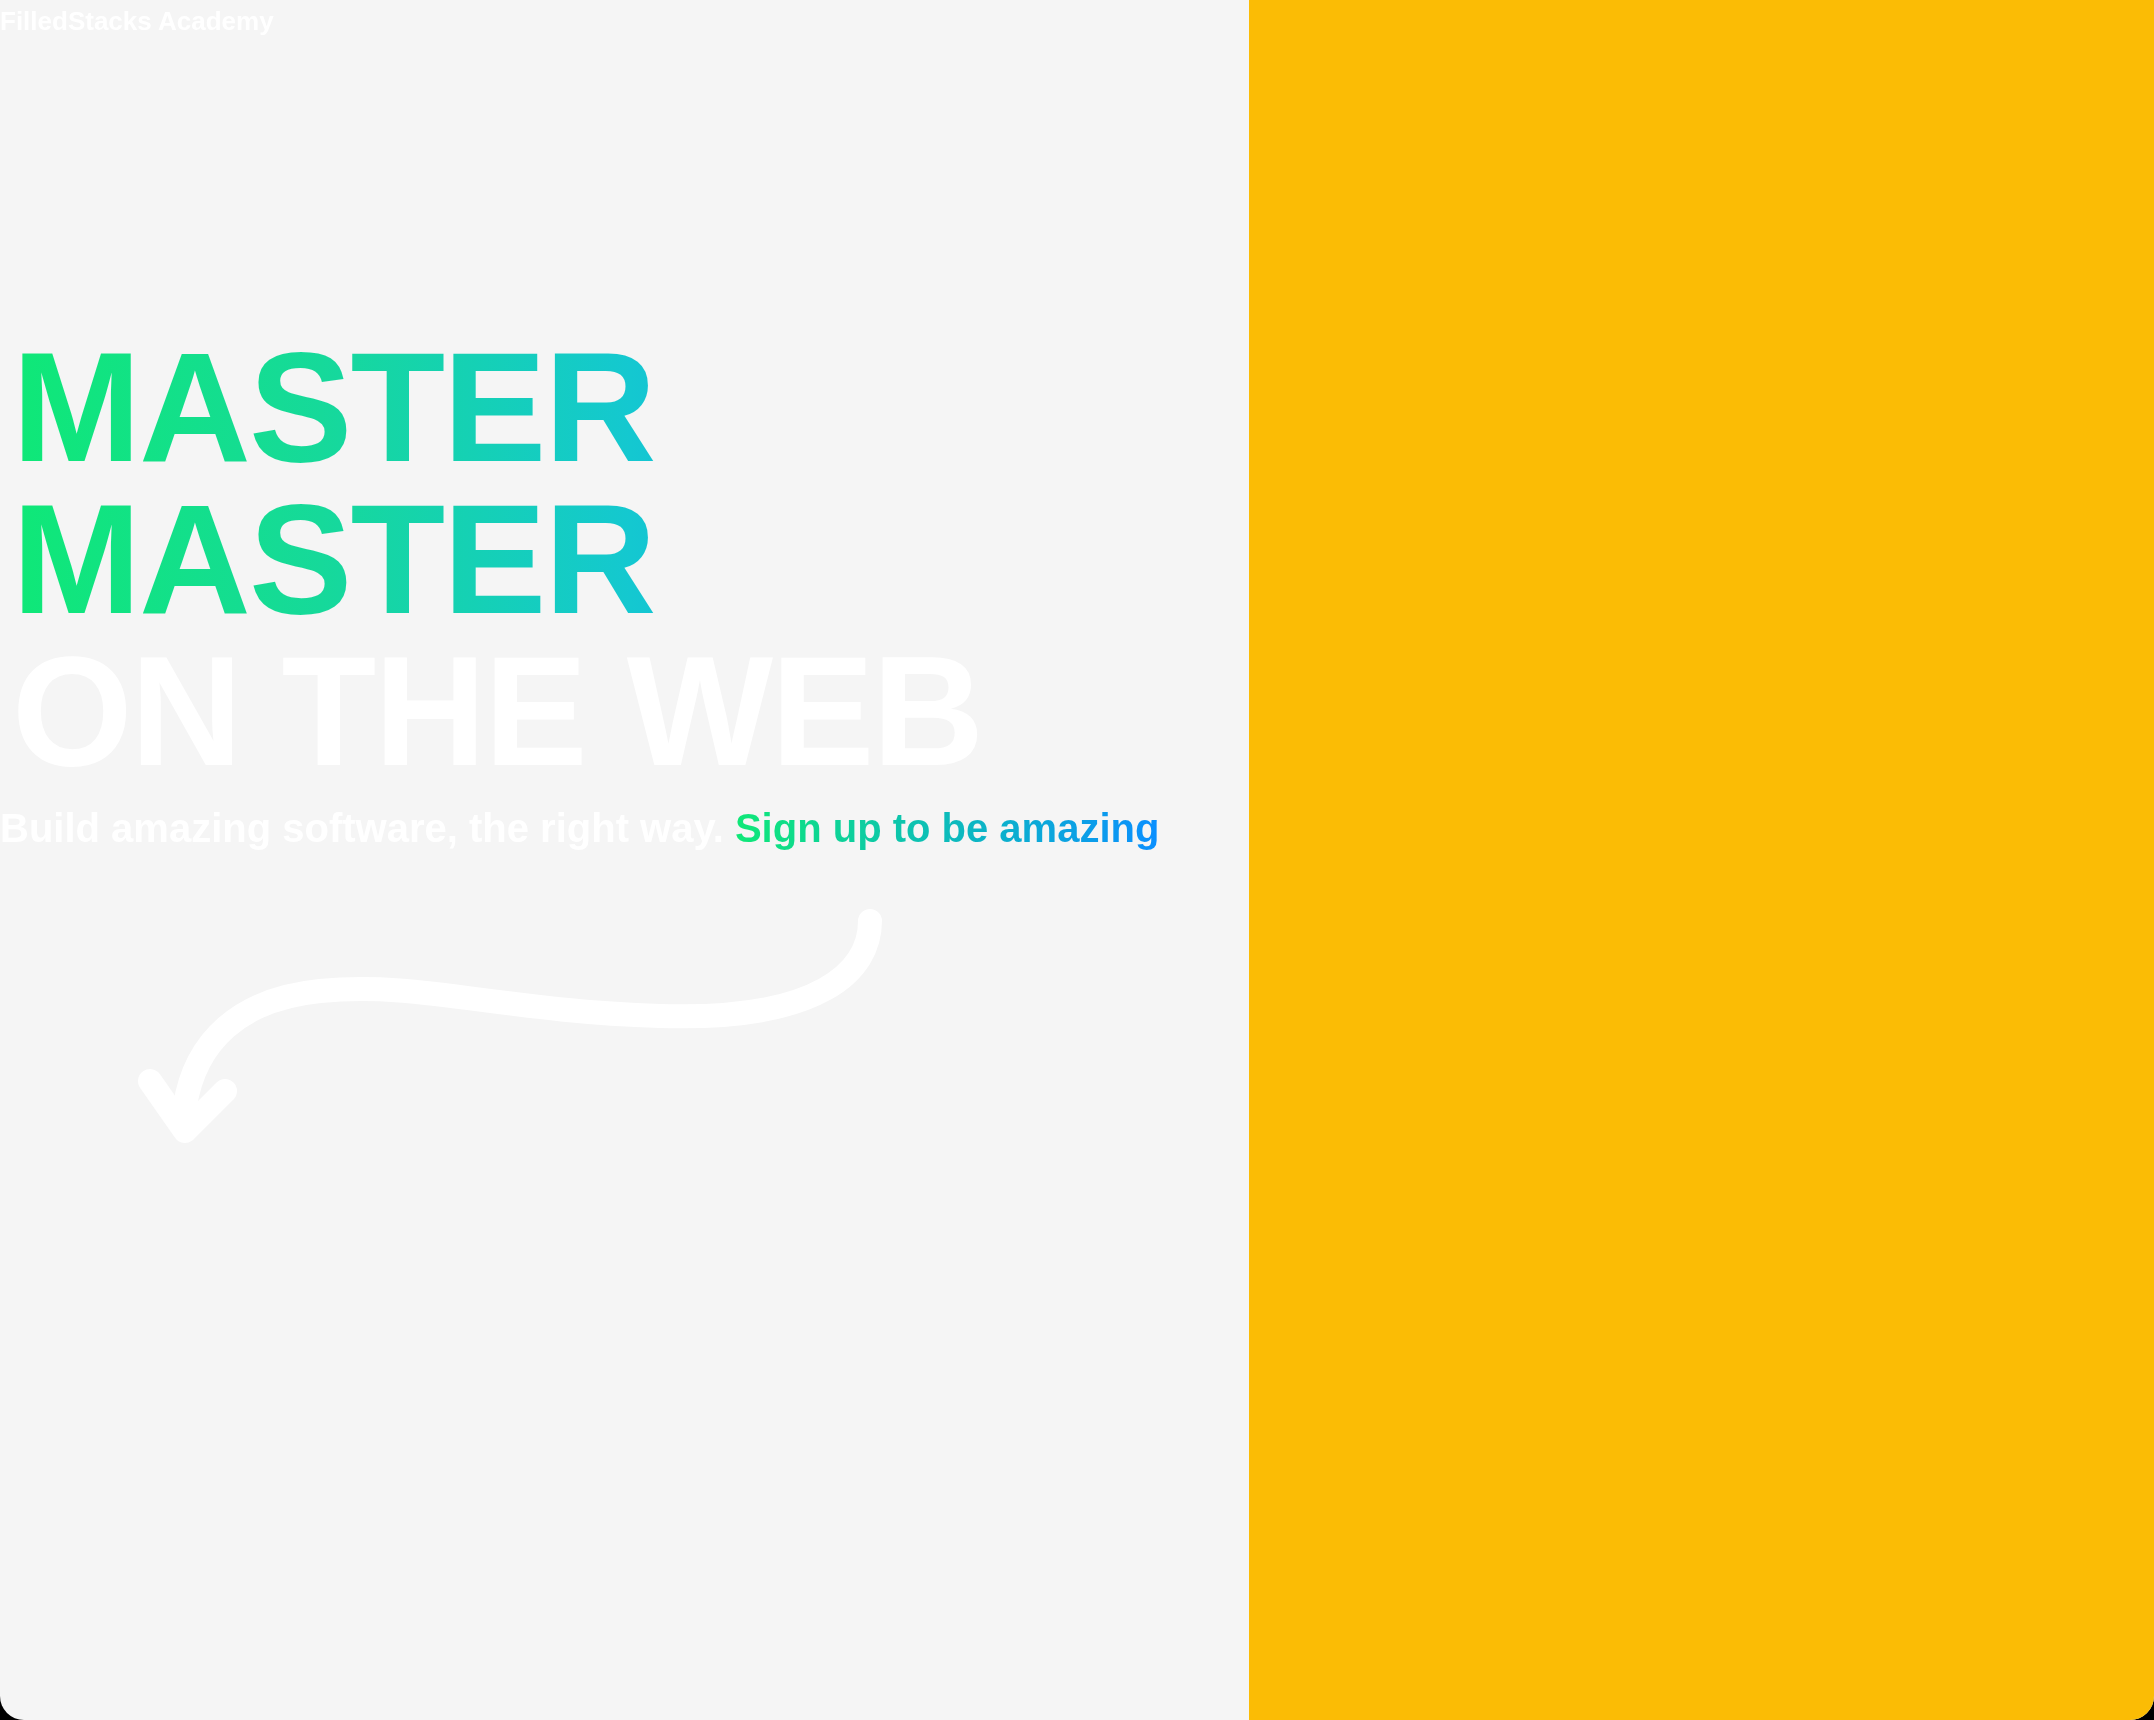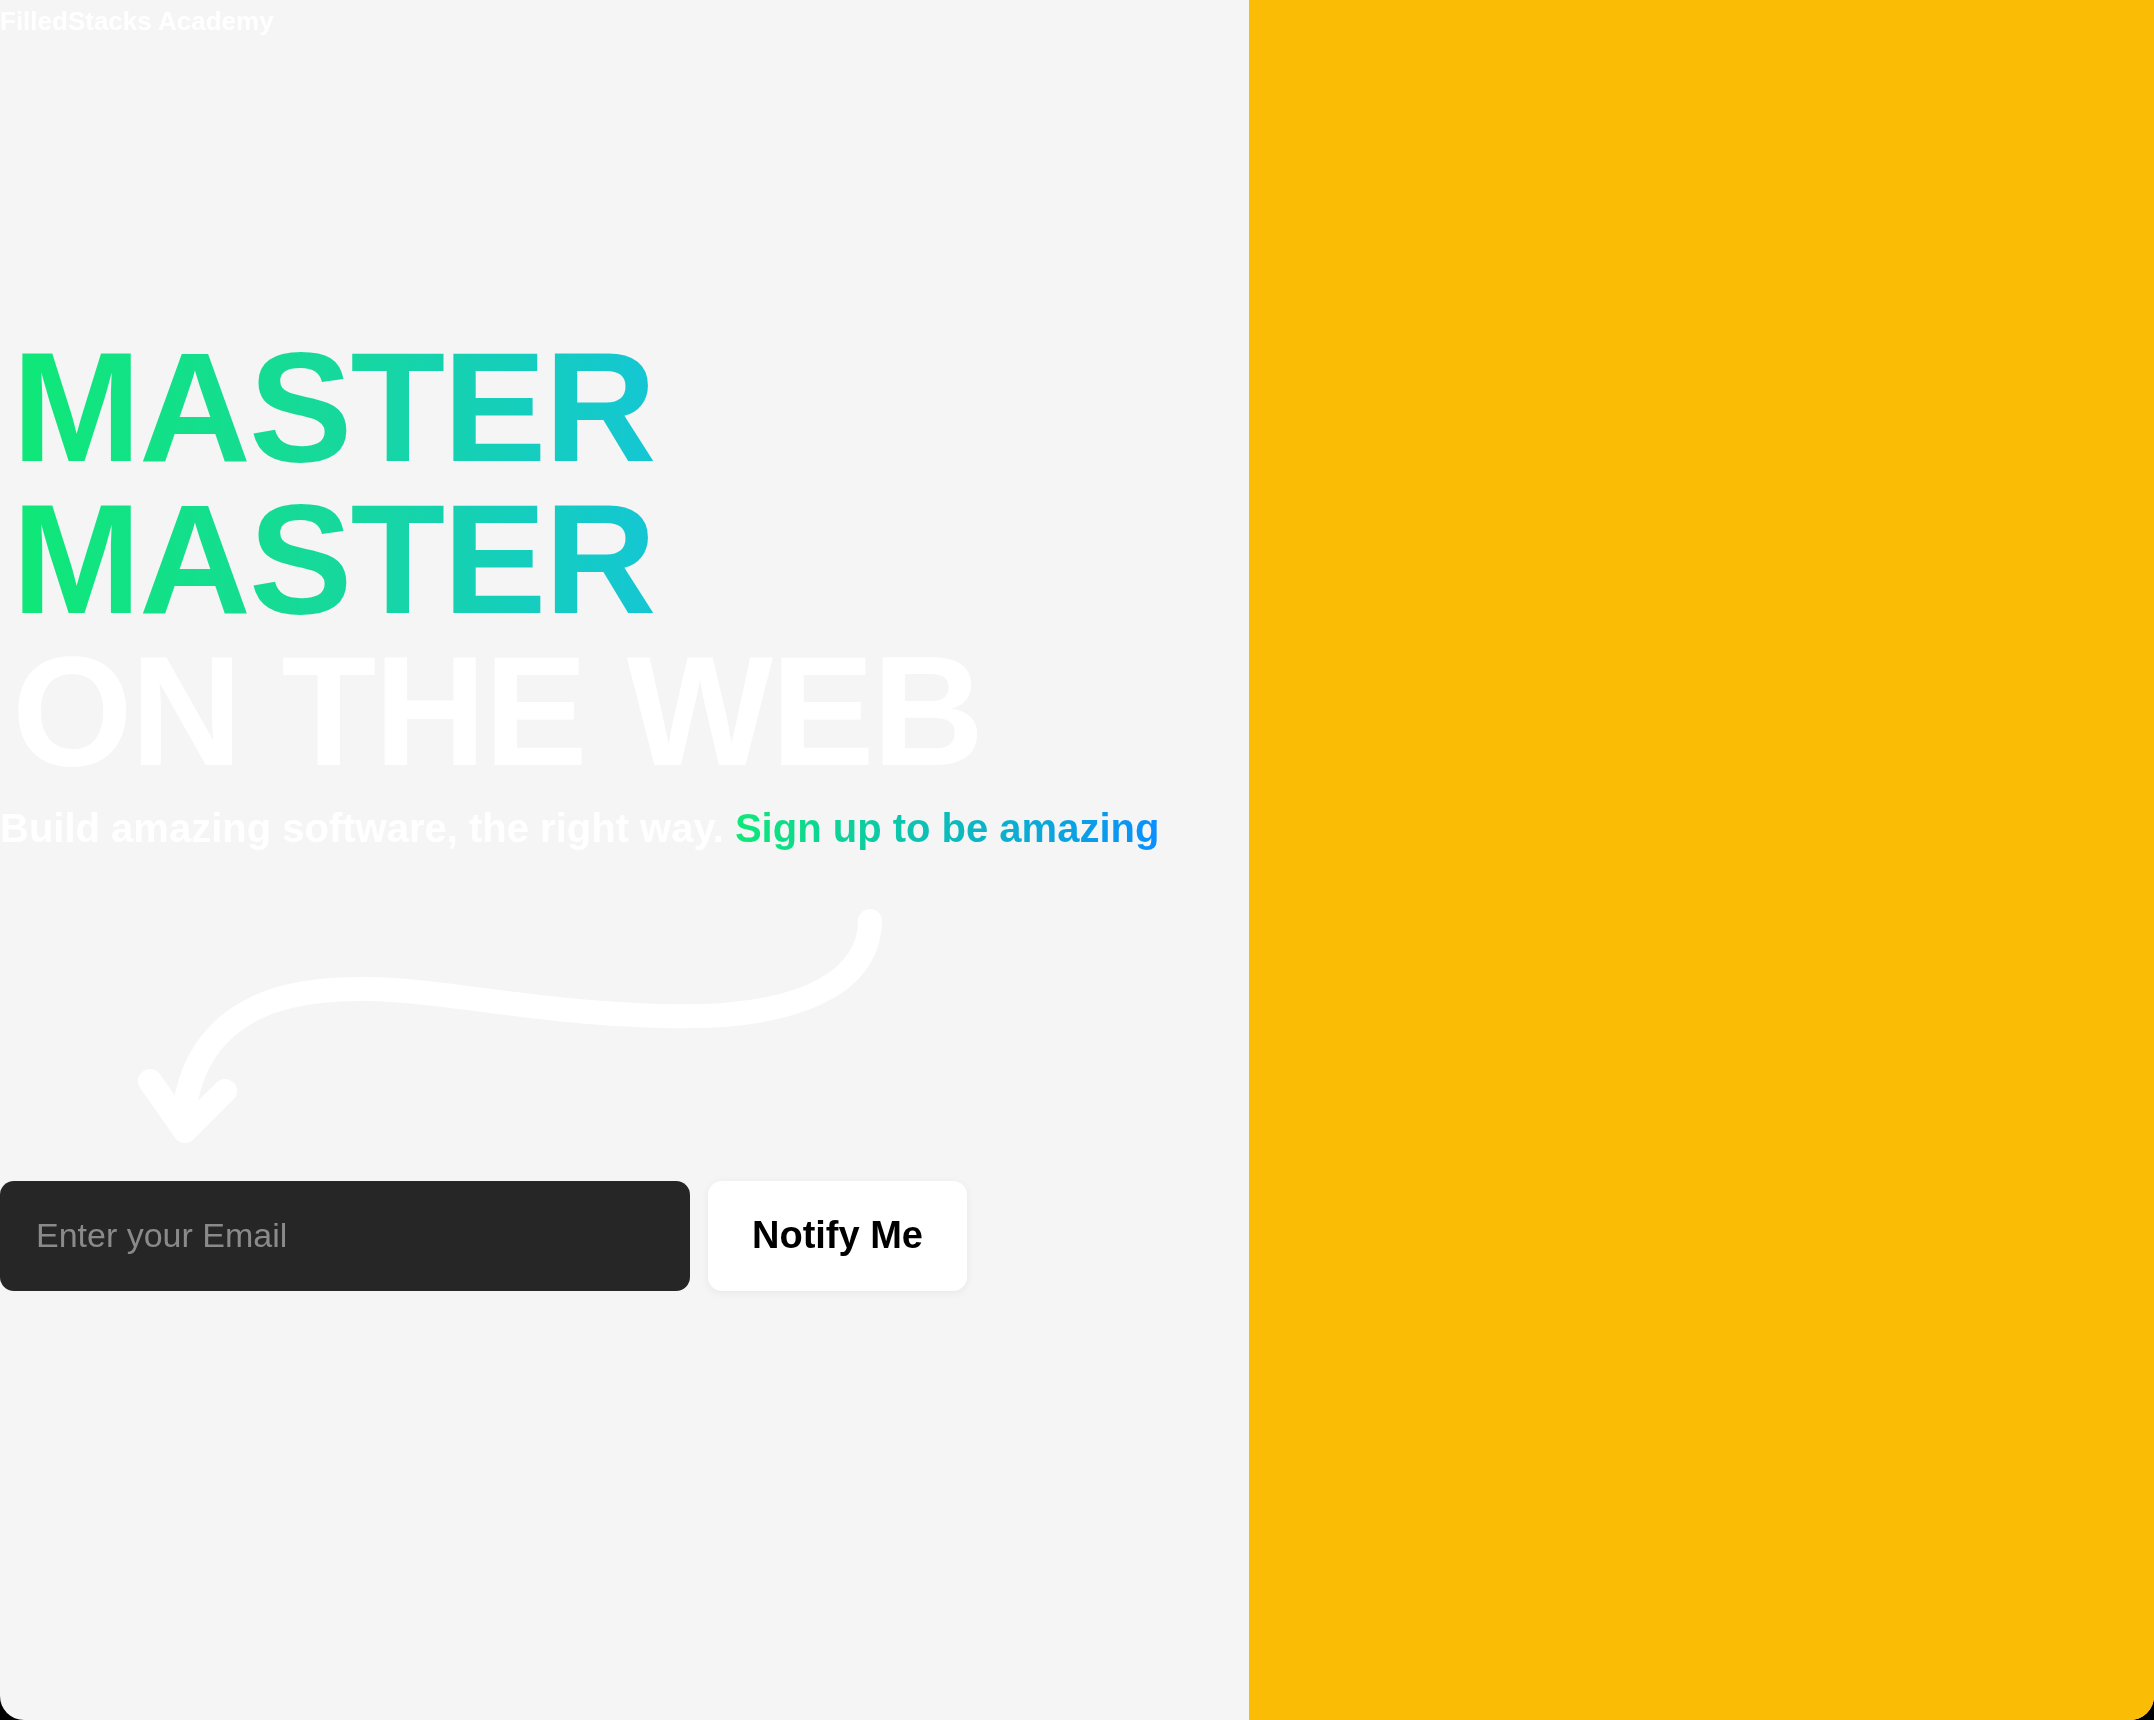--- a/index.html
+++ b/index.html
@@ -156,22 +156,18 @@
       <div class="arrow-container">
         <svg class="arrow-svg" viewBox="0 0 900 280">
           <path d="M 870 30 
                    C 870 80, 820 130, 660 125
                    C 500 120, 420 90, 320 100
                    C 240 108, 195 150, 185 215" stroke="#ffffff" stroke-width="24" fill="none" stroke-linecap="round"></path>
           <path d="M 150 190 L 185 240 L 225 200" stroke="#ffffff" stroke-width="24" fill="none" stroke-linecap="round" stroke-linejoin="round"></path>
         </svg>
       </div>
 
-      <div class="form-row">
-        <input type="email" class="email-input" placeholder="Enter your Email" style="">
-        <button class="notify-button">Notify Me</button>
-      </div>
     </div>
 
   </div>
 
   <div class="right-panel"></div>
 </div>
 
 </body></html>

